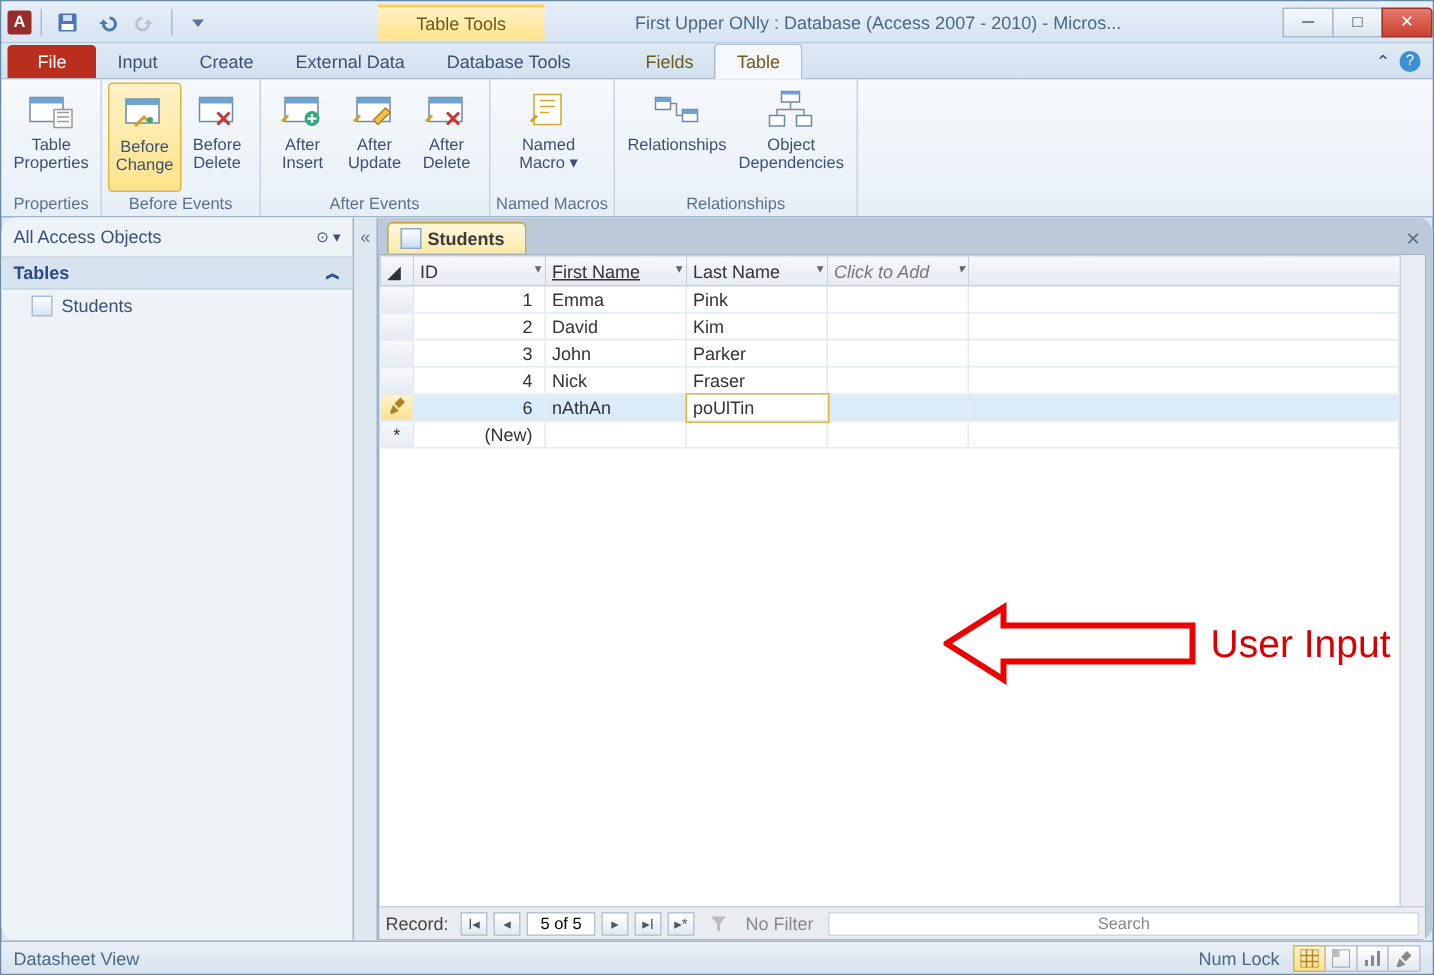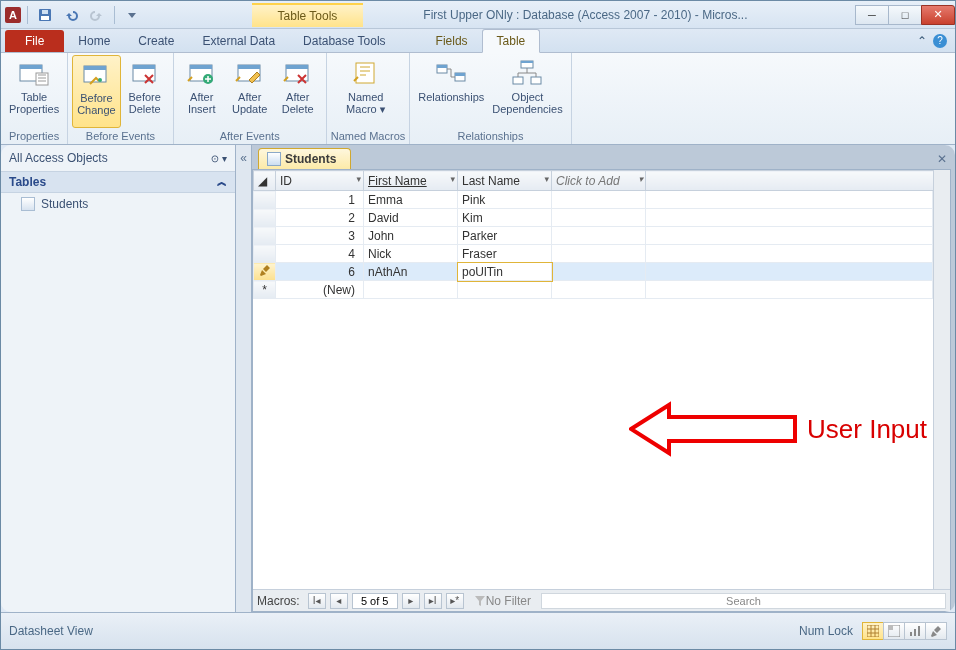--- a/index.html
+++ b/index.html
@@ -70,25 +70,25 @@
 th.active-col{background:linear-gradient(#fff7dd,#fce8a0);}
 .scrollbar-v{width:17px;background:#e9edf1;border-left:1px solid #c6d0dc;}
 .ds-wrap{flex:1;display:flex;overflow:hidden;}
 .ds-inner{flex:1;overflow:hidden;}
 
 
 .recnav{height:22px;background:#e9edf1;border-top:1px solid #c6d0dc;display:flex;align-items:center;font-size:11px;color:#444;gap:4px;padding:0 4px;}
 .recnav .lbl{margin-right:4px;}
 .recnav button{width:18px;height:16px;border:1px solid #b8c4d1;background:linear-gradient(#fff,#e3e9ef);font-size:10px;color:#555;padding:0;}
 .recnav input{width:46px;height:16px;border:1px solid #b8c4d1;text-align:center;font-size:11px;}
-.recnav .filter{color:#888;display:flex;align-items:center;gap:0;margin-left:6px;}
+.recnav .filter{color:#888;display:flex;align-items:center;gap:12px;margin-left:6px;}
 .recnav .search{flex:1;border:1px solid #d0d7de;height:16px;background:#fff;padding:0 4px;color:#888;margin-left:6px;}
 
 
-.statusbar{height:37px;background:linear-gradient(#eaf0f7,#d7e2ee);border-top:1px solid #9fb2c8;display:flex;align-items:center;padding:0 8px;font-size:11px;color:#4a6885;}
+.statusbar{height:22px;background:linear-gradient(#eaf0f7,#d7e2ee);border-top:1px solid #9fb2c8;display:flex;align-items:center;padding:0 8px;font-size:11px;color:#4a6885;}
 .statusbar .spacer{flex:1;}
 .view-btns{display:flex;gap:0;}
 .vbtn{width:22px;height:18px;border:1px solid #b8c4d1;background:linear-gradient(#fff,#e3e9ef);display:flex;align-items:center;justify-content:center;margin-left:-1px;}
 .vbtn.active{background:linear-gradient(#fff2c8,#ffe38a);border-color:#e0b539;}
 
 
 .anno{position:absolute;right:28px;top:256px;display:flex;align-items:center;color:#e11;pointer-events:none;}
 .anno-text{font-size:26px;color:#d80000;font-family:Arial,sans-serif;}
 .anno svg{margin-right:8px;}
 </style>
@@ -131,21 +131,21 @@
     </div>
     <div class="win-controls">
       <div class="win-btn">─</div>
       <div class="win-btn">□</div>
       <div class="win-btn close">✕</div>
     </div>
   </div>
 
   <div class="ribbon-tabs">
     <div class="file-tab">File</div>
-    <div class="rtab">Home</div>
+    <div class="rtab">Input</div>
     <div class="rtab">Create</div>
     <div class="rtab">External Data</div>
     <div class="rtab">Database Tools</div>
     <div style="width:22px;"></div>
     <div class="rtab ctx">Fields</div>
     <div class="rtab ctx active">Table</div>
     <div class="rtab-spacer"></div>
     <div class="help-icons">
       <span>⌃</span>
       <span style="background:#3b8fd4;color:#fff;border-radius:50%;width:14px;height:14px;display:inline-flex;align-items:center;justify-content:center;font-size:10px;">?</span>
@@ -379,21 +379,21 @@
                     <td></td>
                     <td></td>
                     <td></td>
                   </tr>
                 </tbody>
             </table>
           </div>
           <div class="scrollbar-v"></div>
         </div>
         <div class="recnav">
-          <span class="lbl">Macros:</span>
+          <span class="lbl">Record:</span>
           <button>I◂</button>
           <button>◂</button>
           <input value="5 of 5" style="">
           <button>▸</button>
           <button>▸I</button>
           <button>▸*</button>
           <span class="filter">
             <svg width="12" height="12">
                 <path d="M1 1h10L7 6v5l-2-1V6z" fill="#bbb"></path>
               </svg>

